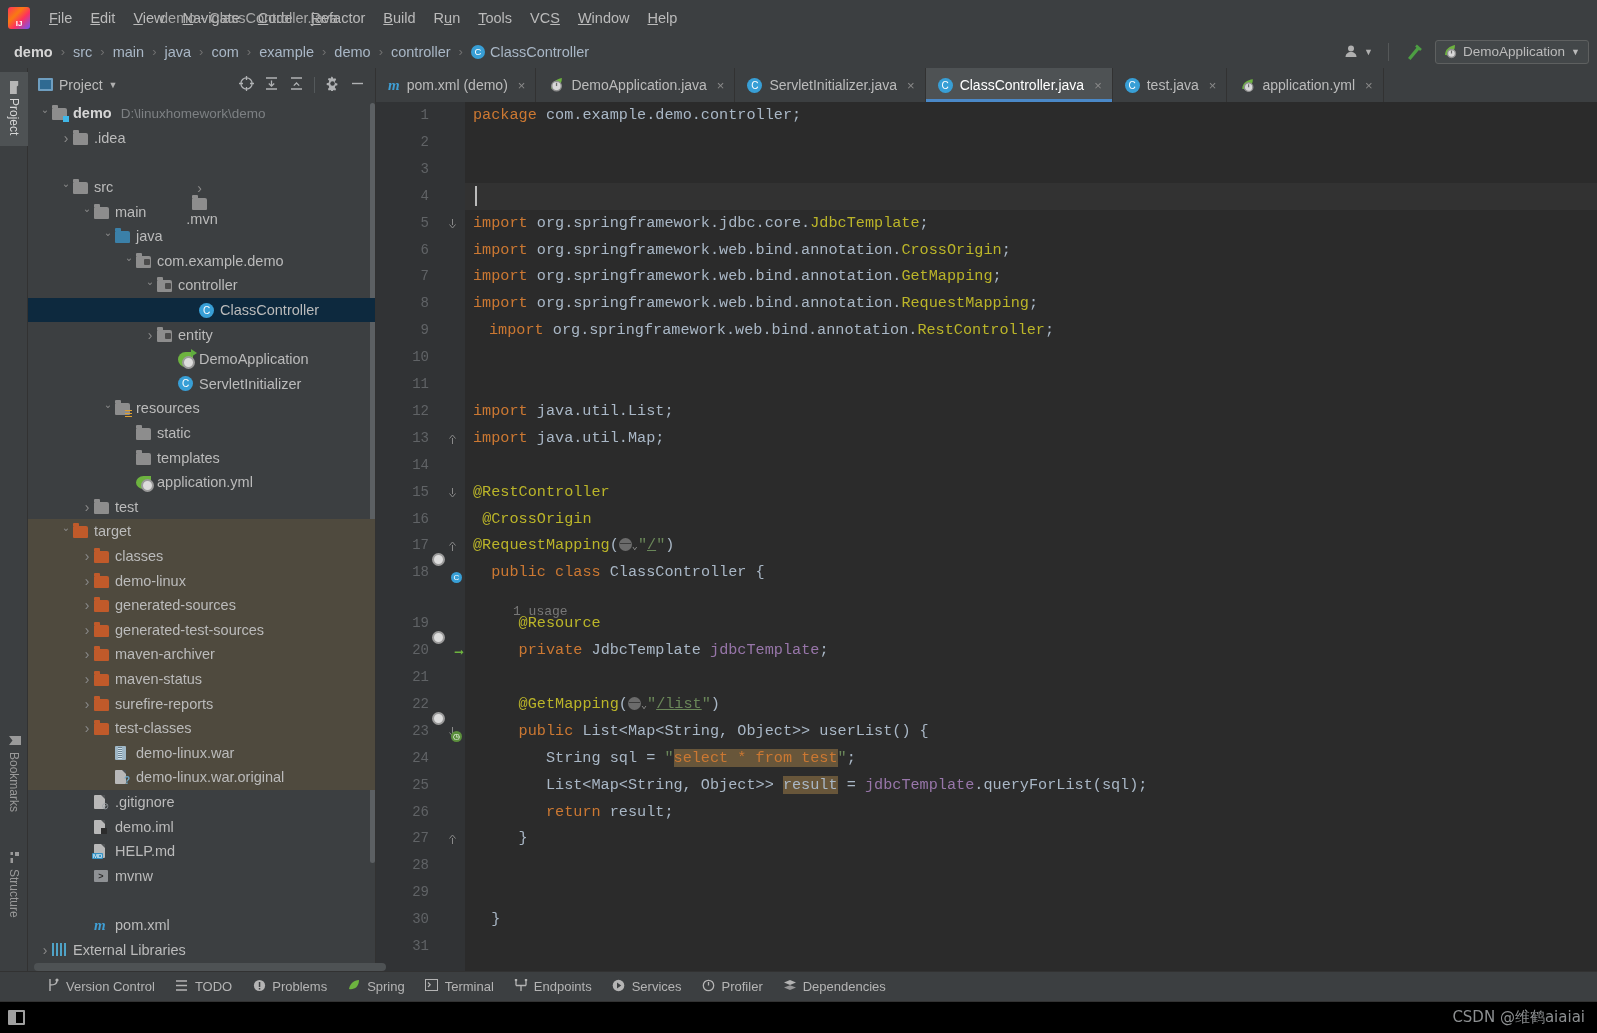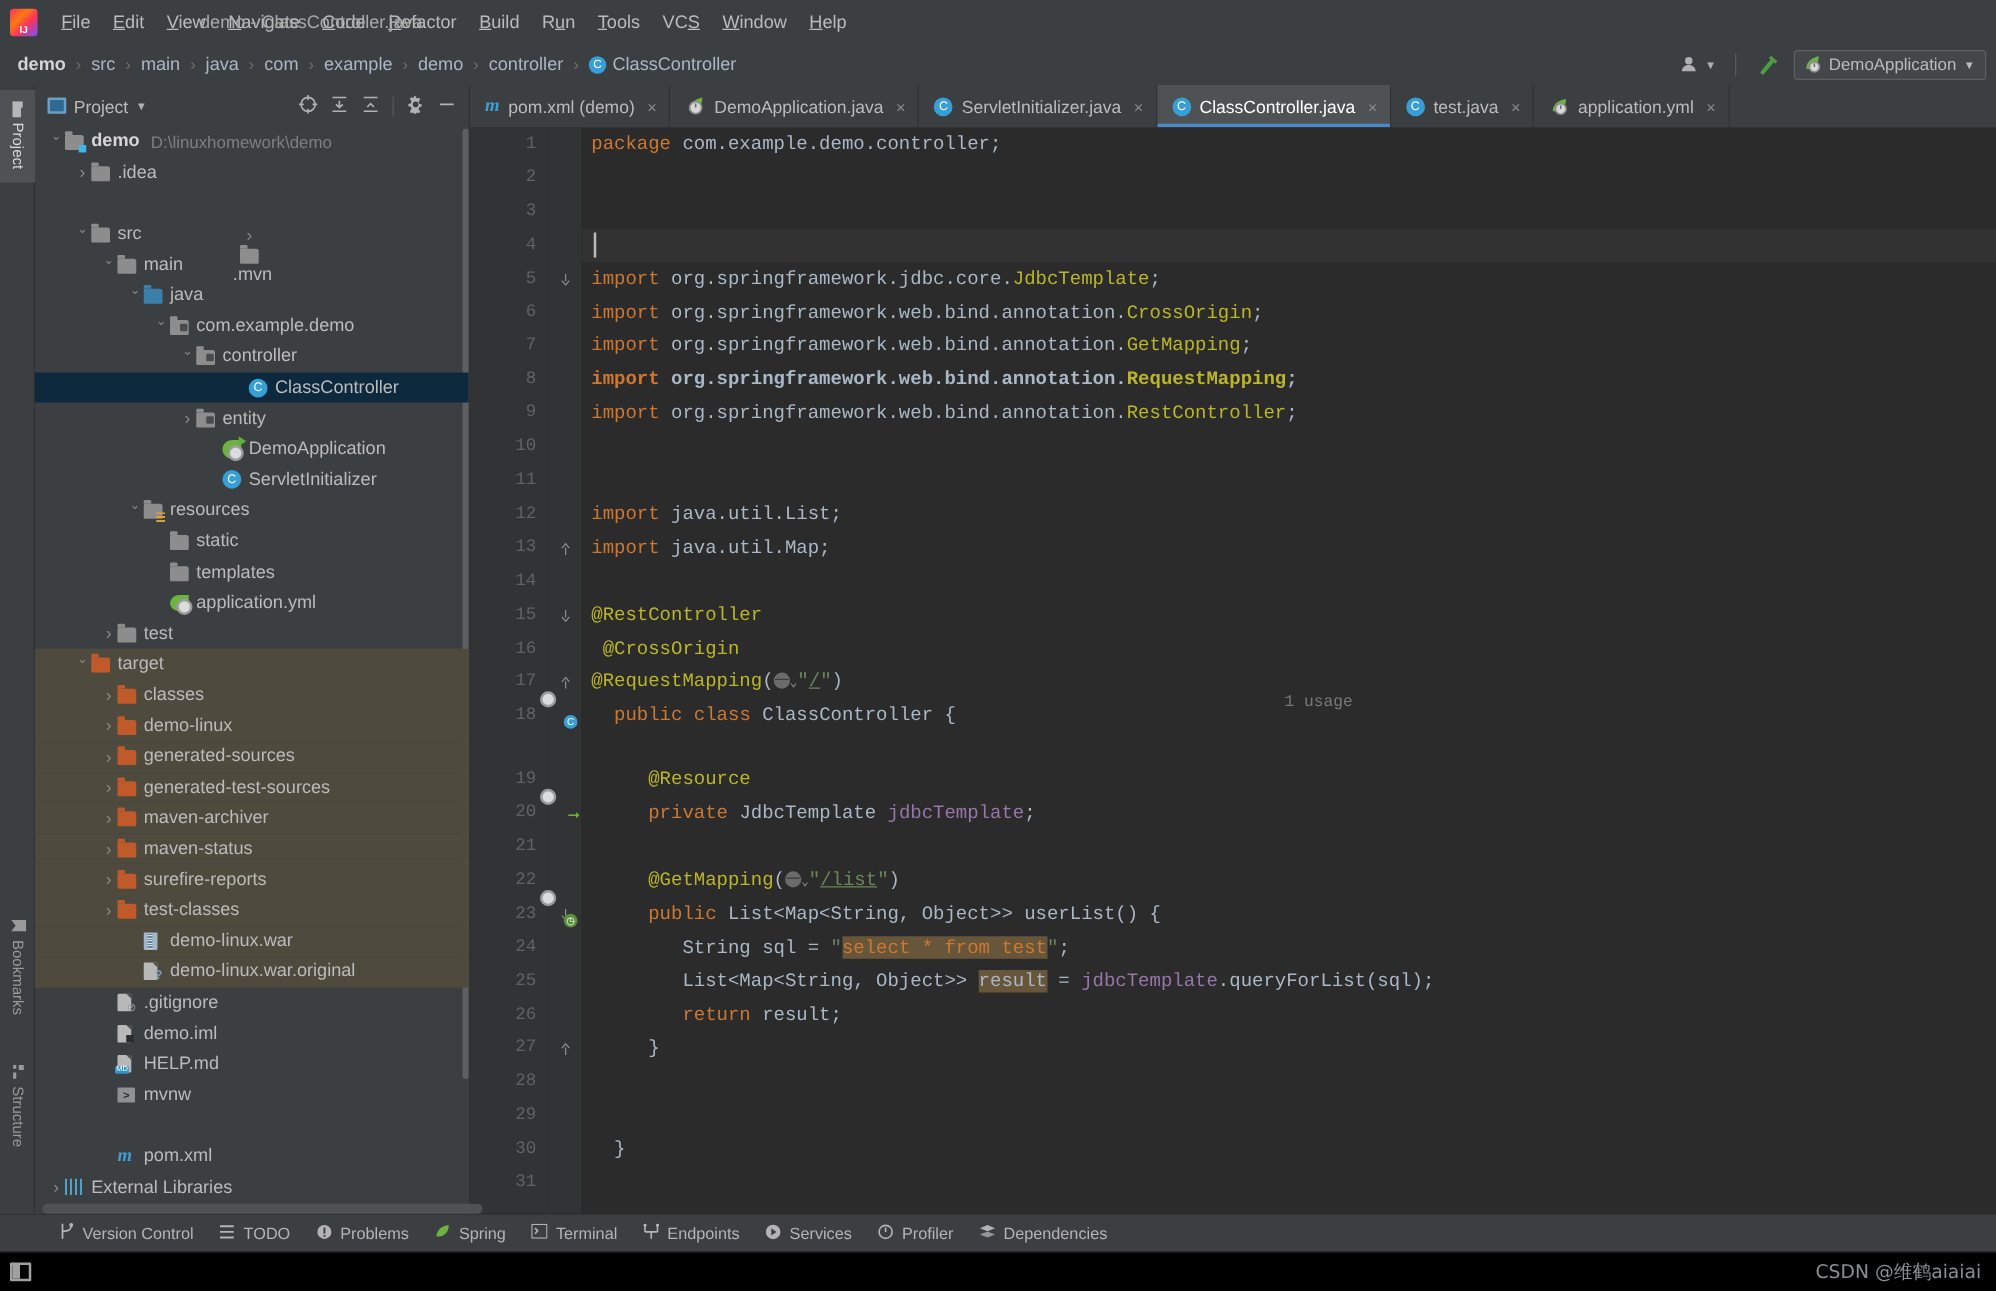--- a/index.html
+++ b/index.html
@@ -813,22 +813,22 @@
         <div class="code-wrap" id="codewrap">
           <div class="caret-row" style="top:80.7px;"></div>
           <div class="caret" style="left:10px;top:84px;"></div>
         <div class="codeline" style="top: 0px;"><span class="kw">package</span> com.example.demo.controller;</div>
             <div class="codeline" style="top: 26.9px;"></div>
             <div class="codeline" style="top: 53.8px;"></div>
             <div class="codeline" style="top: 80.7px;"></div>
             <div class="codeline" style="top: 107.6px;"><span class="kw">import</span> org.springframework.jdbc.core.<span class="annot">JdbcTemplate</span>;</div>
             <div class="codeline" style="top: 134.5px;"><span class="kw">import</span> org.springframework.web.bind.annotation.<span class="annot">CrossOrigin</span>;</div>
             <div class="codeline" style="top: 161.4px;"><span class="kw">import</span> org.springframework.web.bind.annotation.<span class="annot">GetMapping</span>;</div>
-            <div class="codeline" style="top: 188.3px; font-weight: bold;"><span class="kw">import</span> org.springframework.web.bind.annotation.<span class="annot">RequestMapping</span>;</div>
-            <div class="codeline" style="top: 215.2px;"><span class="kw">import</span> org.springframework.web.bind.annotation.<span class="annot">RestController</span>;</div>
+            <div class="codeline" style="top: 188.3px;"><span class="kw">import</span> org.springframework.web.bind.annotation.<span class="annot">RequestMapping</span>;</div>
+            <div class="codeline" style="top: 215.2px; margin-left: 16px;"><span class="kw">import</span> org.springframework.web.bind.annotation.<span class="annot">RestController</span>;</div>
             <div class="codeline" style="top: 242.1px;"></div>
             <div class="codeline" style="top: 295.9px;"><span class="kw">import</span> java.util.List;</div>
             <div class="codeline" style="top: 322.8px;"><span class="kw">import</span> java.util.Map;</div>
             <div class="codeline" style="top: 349.7px;"></div>
             <div class="codeline" style="top: 376.6px;"><span class="annot">@RestController</span></div>
             <div class="codeline" style="top: 403.5px;"> <span class="annot">@CrossOrigin</span></div>
             <div class="codeline" style="top: 430.4px;"><span class="annot">@RequestMapping</span>(<span class="globe"></span><span class="globe-chev">⌄</span><span class="str">"</span><span class="str url-underline">/</span><span class="str">"</span>)</div>
             <div class="codeline" style="top: 457.3px;">  <span class="kw">public</span> <span class="kw">class</span> <span class="cls">ClassController</span> {</div>
             <div class="codeline" style="top: 508.2px;">     <span class="annot">@Resource</span></div>
             <div class="codeline" style="top: 535.1px;">     <span class="kw">private</span> <span class="cls">JdbcTemplate</span> <span class="field">jdbcTemplate</span>;</div>
@@ -836,21 +836,21 @@
             <div class="codeline" style="top: 588.9px;">     <span class="annot">@GetMapping</span>(<span class="globe"></span><span class="globe-chev">⌄</span><span class="str">"</span><span class="str url-underline">/list</span><span class="str">"</span>)</div>
             <div class="codeline" style="top: 615.8px;">     <span class="kw">public</span> List&lt;Map&lt;String, Object&gt;&gt; <span class="meth">userList</span>() {</div>
             <div class="codeline" style="top: 642.7px;">        String sql = <span class="str">"</span><span class="hl-sql">select * from test</span><span class="str">"</span>;</div>
             <div class="codeline" style="top: 669.6px;">        List&lt;Map&lt;String, Object&gt;&gt; <span class="hl-id">result</span> = <span class="field">jdbcTemplate</span>.queryForList(sql);</div>
             <div class="codeline" style="top: 696.5px;">        <span class="kw">return</span> result;</div>
             <div class="codeline" style="top: 723.4px;">     }</div>
             <div class="codeline" style="top: 750.3px;"></div>
             <div class="codeline" style="top: 777.2px;"></div>
             <div class="codeline" style="top: 804.1px;">  }</div>
             <div class="codeline" style="top: 831px;"></div>
-            <div class="codeline usage" style="top: 447px; padding-left: 48px; text-align: center;">1 usage</div>
+            <div class="codeline usage" style="top: 497px; padding-left: 48px;">1 usage</div>
           </div>
       </div>
     </div>
   </div>
 
   <div class="statusbar" id="statusbar">
       <div class="sb-item">
         <span class="sb-ico"><svg width="13" height="14" viewBox="0 0 13 14">
             <path d="M3 1v12M3 7c5 0 7-1 7-5" stroke="#b4b4b4" stroke-width="1.4" fill="none"></path>
             <circle cx="10" cy="2" r="1.6" fill="#b4b4b4"></circle>

